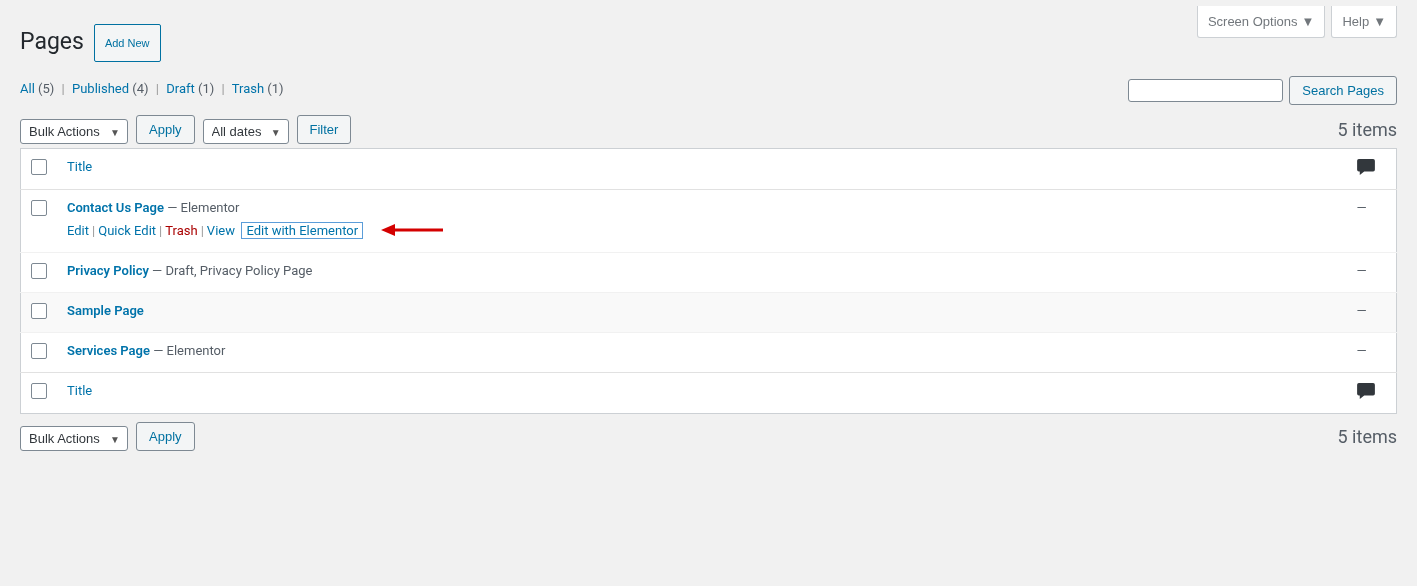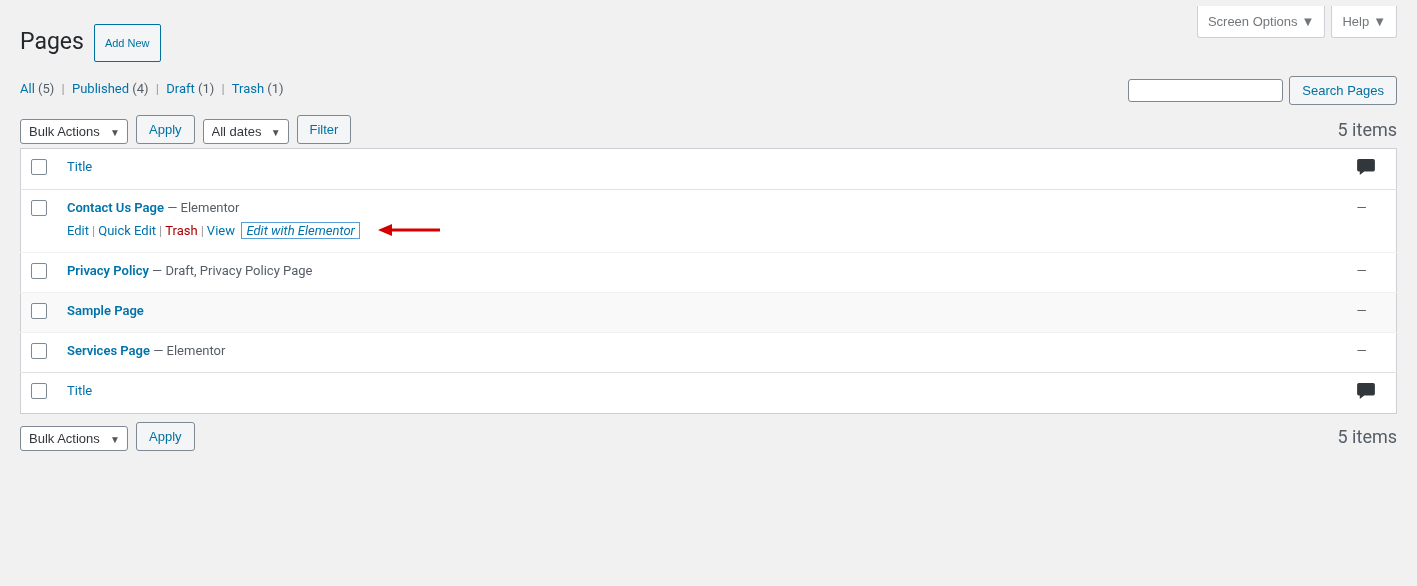--- a/index.html
+++ b/index.html
@@ -157,21 +157,20 @@
     color: #ccc;
   }
   .row-actions a { color: #0073aa; text-decoration: none; }
   .row-actions .trash a { color: #a00; }
   .row-actions .sep { color: #999; margin: 0 3px; }
   .elementor-box {
     border: 1px solid #5b9dd9;
     padding: 0 4px;
     color: #32373c;
     background: #fff;
-    font-style: italic;
   }
   .comments-col .dash { color: #555d66; }
   .red-arrow {
     position: relative;
     display: inline-block;
     vertical-align: middle;
     margin-left: 18px;
   }
 
   .tablenav.bottom { margin-top: 8px; }

